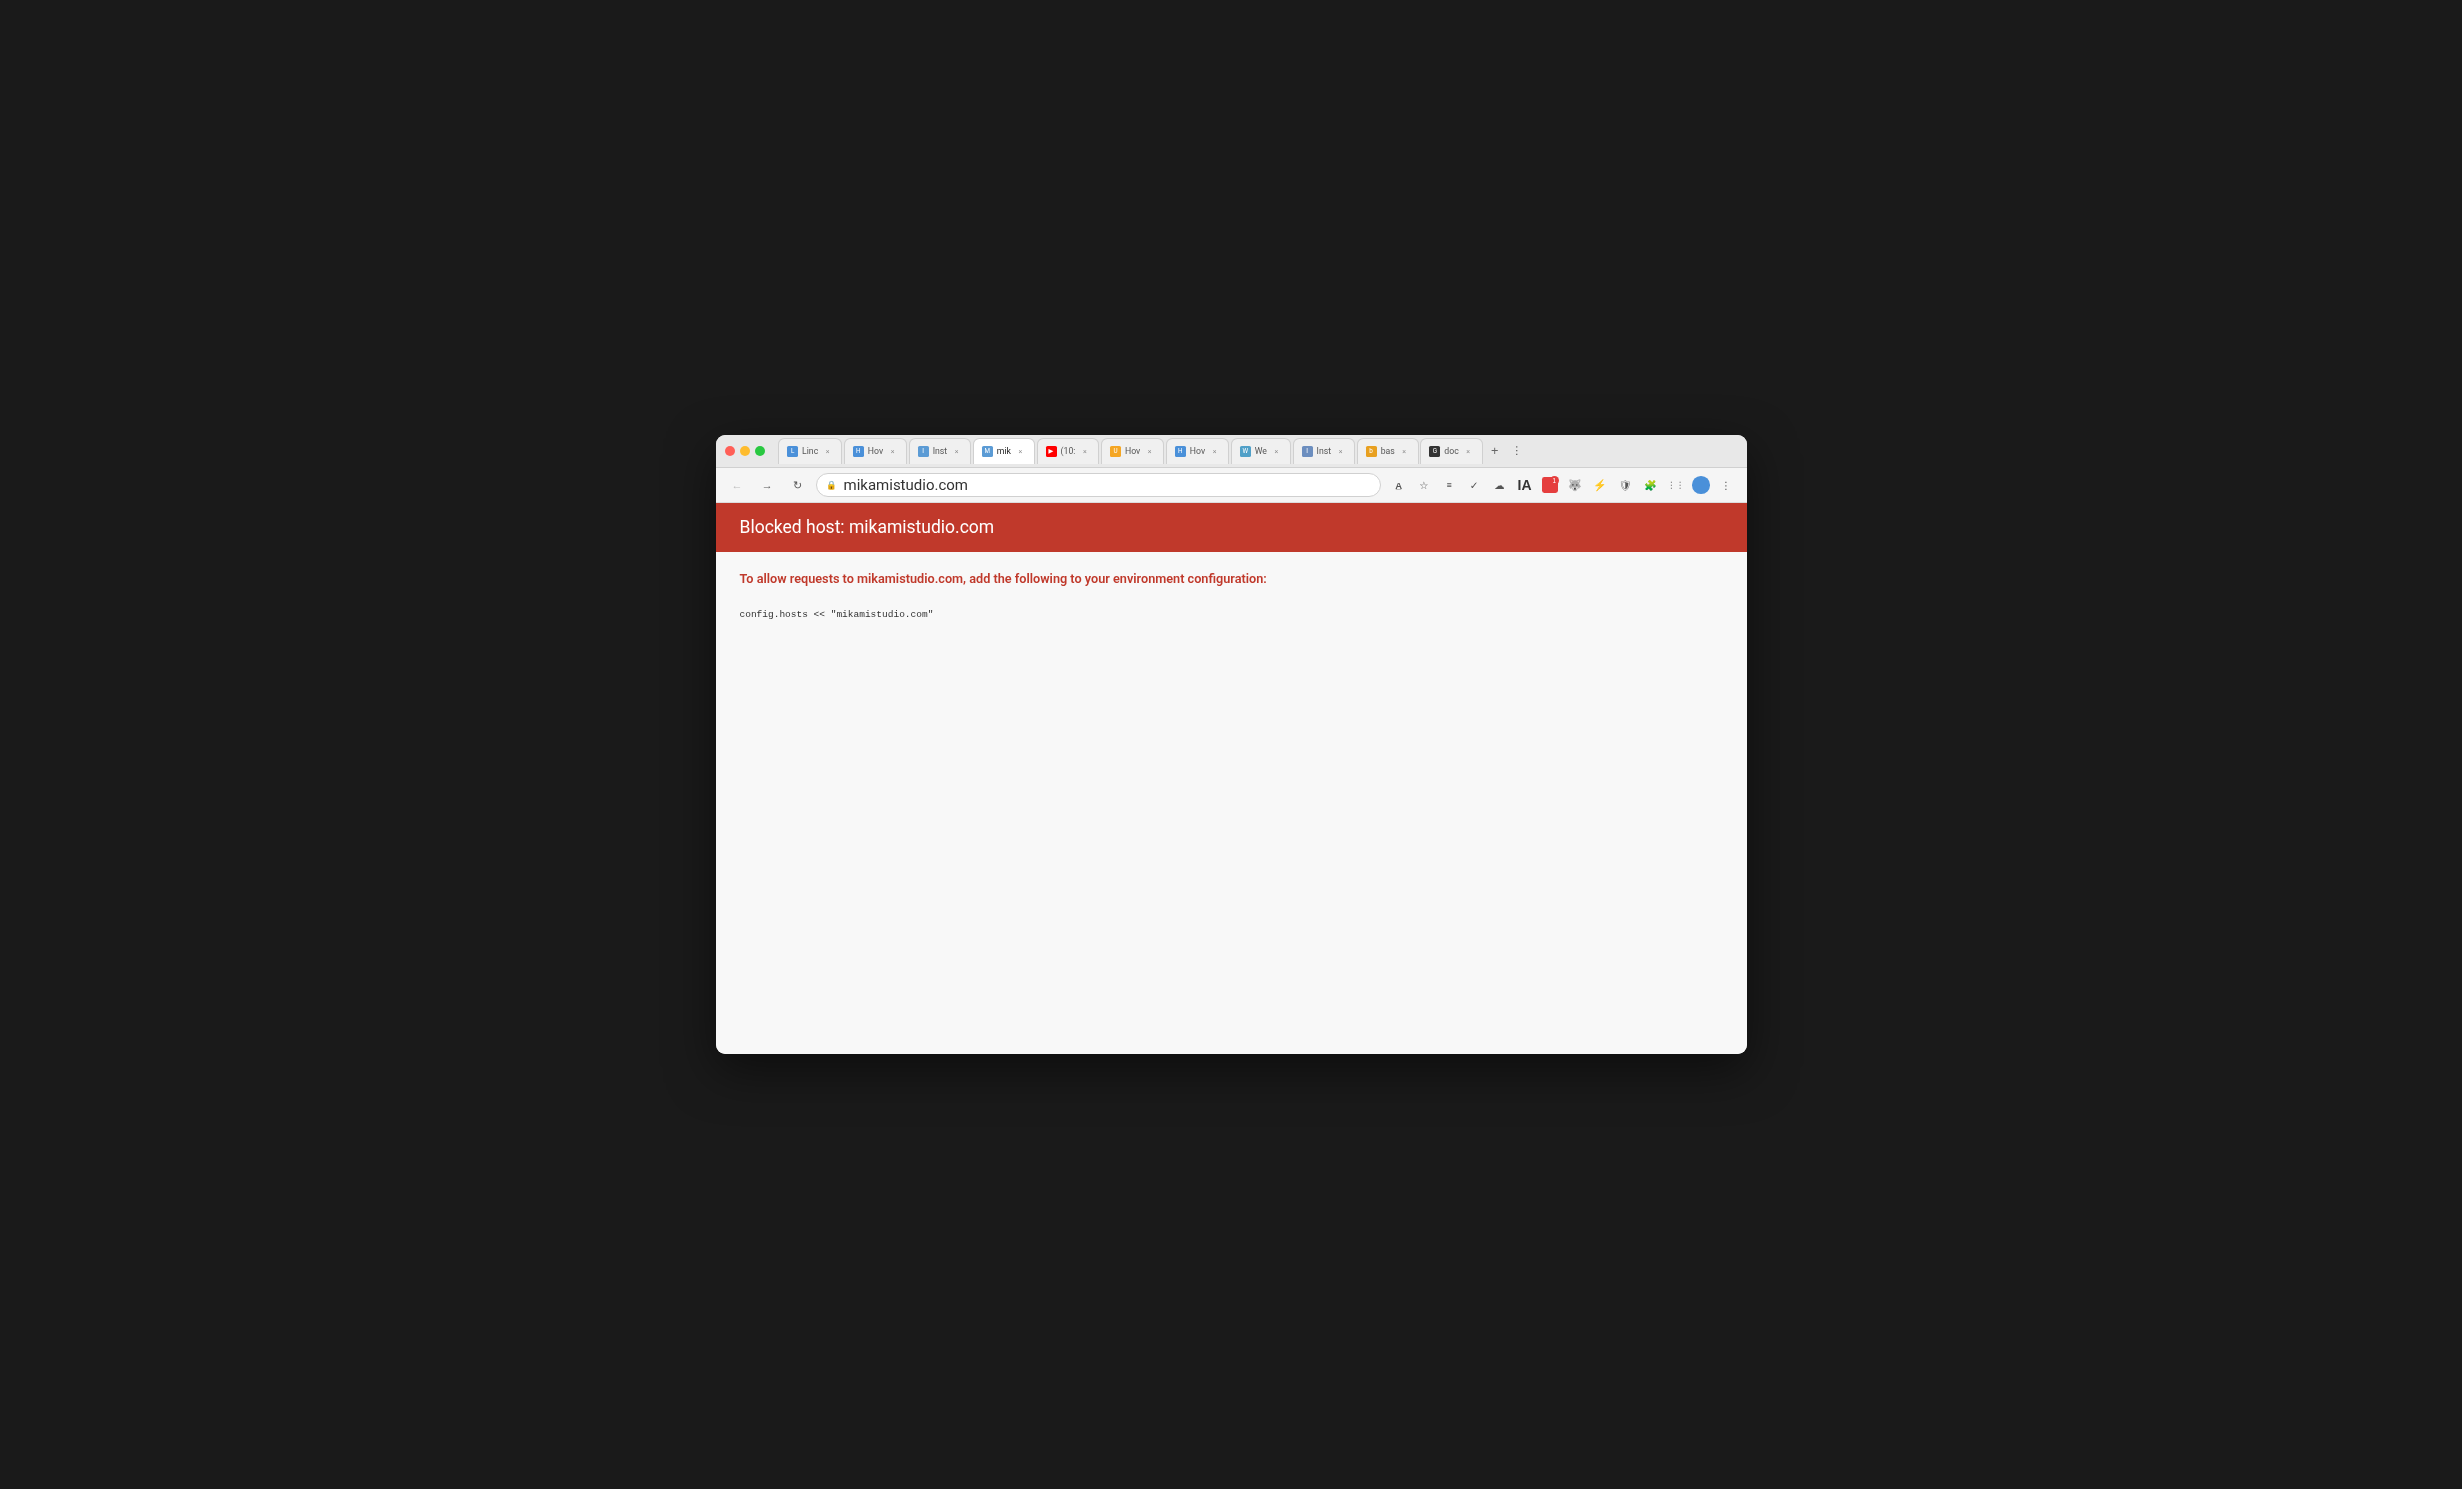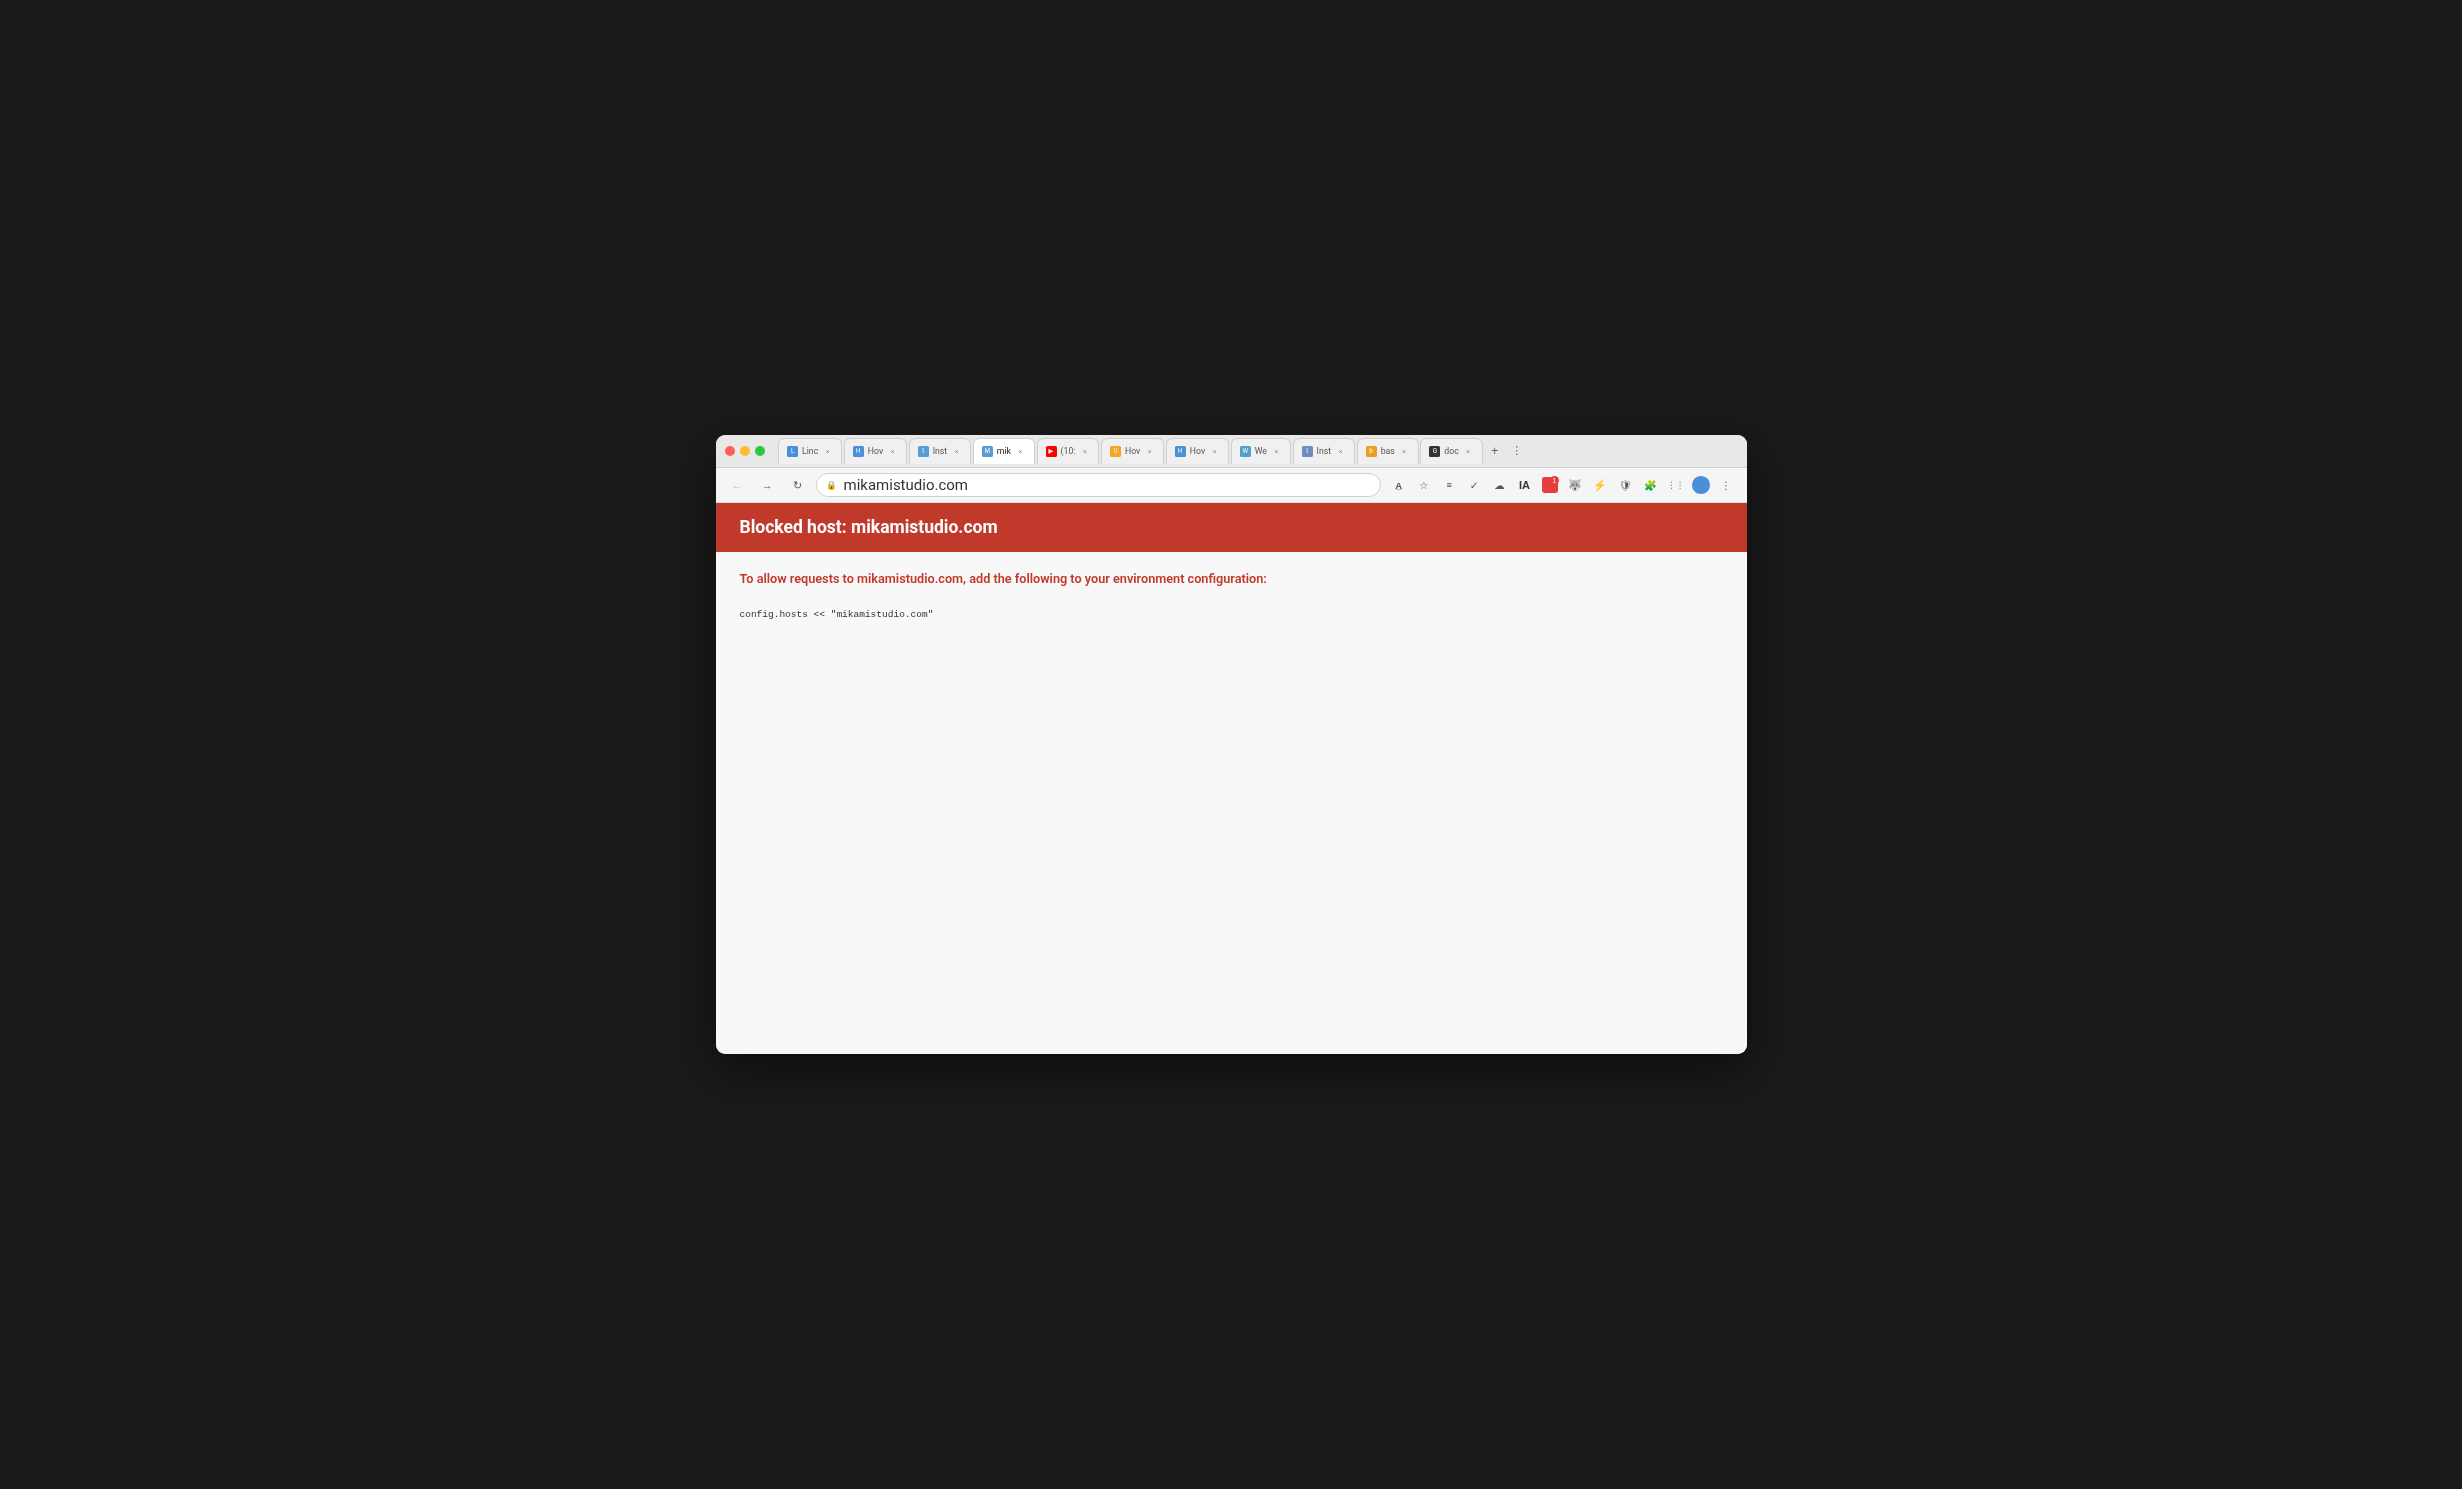--- a/index.html
+++ b/index.html
@@ -225,21 +225,21 @@
     }
 
     .error-header {
       background: #c0392b;
       padding: 14.3px 24px;
     }
 
     .error-header h1 {
       color: #ffffff;
       font-size: 17.5px;
-      font-weight: 700;
+      font-weight: 400;
     }
 
     .error-body {
       padding: 19px 24px;
     }
 
     .error-instruction {
       color: #c0392b;
       font-size: 12.7px;
       font-weight: 600;
@@ -384,21 +384,21 @@
       </button>
       <button class="toolbar-icon-btn" title="Reading view">
         <span style="font-size:8.7px;">≡</span>
       </button>
       <button class="toolbar-icon-btn" title="Check">
         <span>✓</span>
       </button>
       <button class="toolbar-icon-btn" title="Sync">
         <span>☁</span>
       </button>
-      <button class="toolbar-icon-btn" title="IA" style="font-size:11px; font-weight:700; color:#333; width:22px; height:22px;">
+      <button class="toolbar-icon-btn" title="IA" style="font-size:14px; font-weight:700; color:#333; width:22px; height:22px;">
         <span>IA</span>
       </button>
 
       <button class="toolbar-icon-btn" style="position:relative;">
         <span style="width:16px; height:16px; background:#e53e3e; border-radius:2.4px; display:block;"></span>
         <span class="badge">1</span>
       </button>
       <button class="toolbar-icon-btn">
         <span style="font-size:11px;">🐺</span>
       </button>

